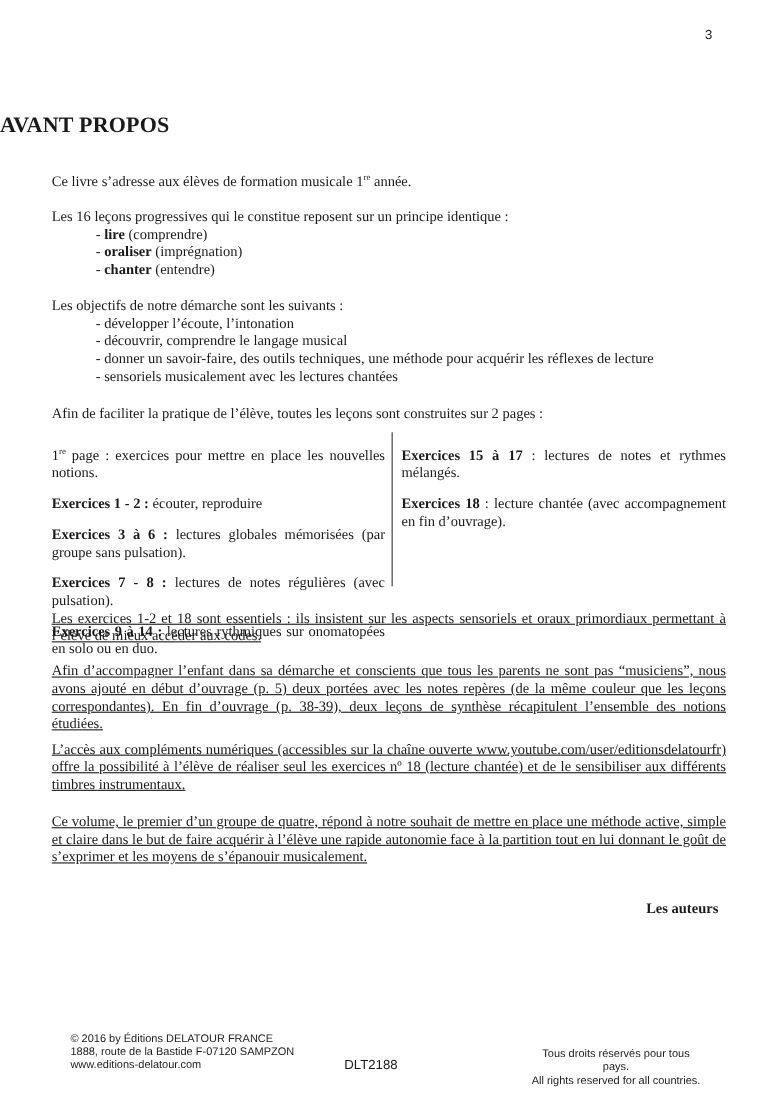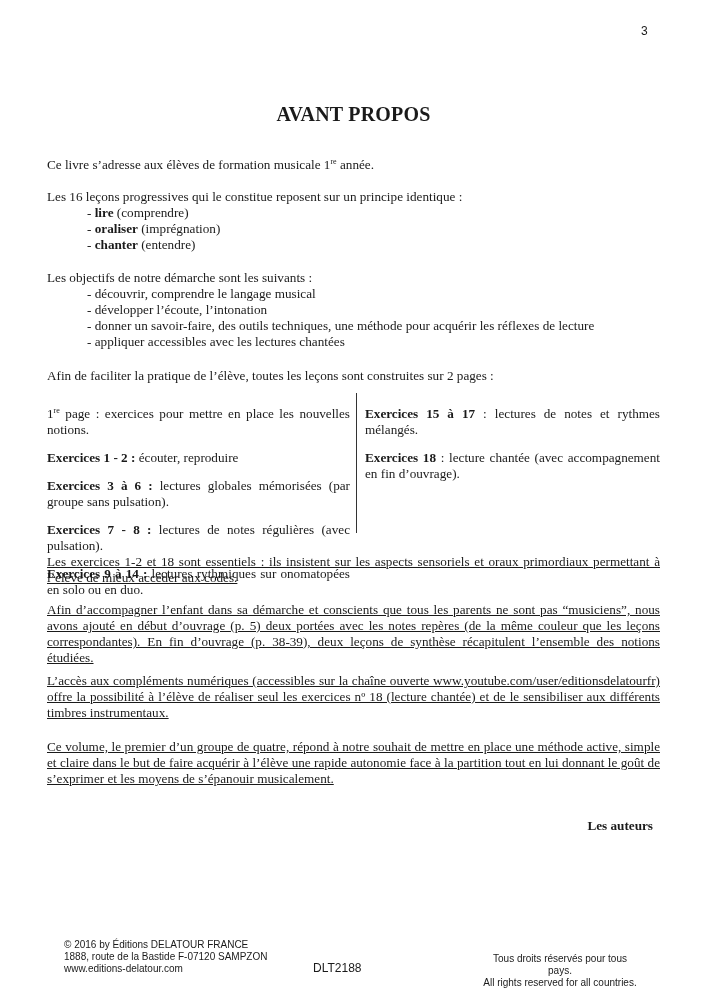--- a/index.html
+++ b/index.html
@@ -1,20 +1,20 @@
 <!DOCTYPE html>
 <html><head>
 <meta charset="utf-8">
 <style>
   html, body { margin: 0; padding: 0; background: #ffffff; }
   body { width: 707px; height: 1000px; position: relative; overflow: hidden; color: #1a1a1a; }
   .serif { font-family: "Liberation Serif", "DejaVu Serif", serif; }
   .sans { font-family: "Liberation Sans", "DejaVu Sans", sans-serif; }
   .page-number { position: absolute; top: 24px; left: 641px; font-size: 12px; }
-  .title { position: absolute; top: 103px; left: 0; width: 707px; text-align: center; font-size: 20px; font-weight: bold; letter-spacing: 0.2px; }
+  .title { position: absolute; top: 103px; left: 0; width: 707px; font-size: 20px; font-weight: bold; letter-spacing: 0.2px; }
   .p { position: absolute; left: 47px; font-size: 13.2px; line-height: 16px; }
   .just { width: 613px; text-align: justify; text-align-last: left; text-decoration: underline; }
   .indent { padding-left: 40px; }
   .col-left { position: absolute; left: 47px; top: 394px; width: 303px; font-size: 13.2px; line-height: 16px; text-align: justify; }
   .col-right { position: absolute; left: 365px; top: 394px; width: 295px; font-size: 13.2px; line-height: 16px; text-align: justify; }
   .col-divider { position: absolute; left: 356px; top: 393px; width: 1px; height: 140px; background: #333; }
   .col-left > div, .col-right > div { margin-bottom: 6px; margin-top: 12px; }
   sup { font-size: 8px; vertical-align: 5px; line-height: 0; }
   b { font-weight: bold; }
   .authors { position: absolute; top: 818px; left: 504px; width: 149px; text-align: right; font-size: 13.2px; font-weight: bold; }
@@ -35,24 +35,24 @@
 
 <div class="p serif" style="top:189px;">
   <div>Les 16 leçons progressives qui le constitue reposent sur un principe identique :</div>
   <div class="indent">- <b>lire</b><span> (comprendre)</span></div>
   <div class="indent">- <b>oraliser</b><span> (imprégnation)</span></div>
   <div class="indent">- <b>chanter</b><span> (entendre)</span></div>
 </div>
 
 <div class="p serif" style="top:270px;">
   <div>Les objectifs de notre démarche sont les suivants :</div>
+  <div class="indent">- développer l’écoute, l’intonation</div>
   <div class="indent">- découvrir, comprendre le langage musical</div>
-  <div class="indent">- développer l’écoute, l’intonation</div>
   <div class="indent">- donner un savoir-faire, des outils techniques, une méthode pour acquérir les réflexes de lecture</div>
-  <div class="indent">- appliquer accessibles avec les lectures chantées</div>
+  <div class="indent">- sensoriels musicalement avec les lectures chantées</div>
 </div>
 
 <div class="p serif" style="top:368px;">Afin de faciliter la pratique de l’élève, toutes les leçons sont construites sur 2 pages :</div>
 
 <div class="col-left serif">
   <div><span>1</span><sup>re</sup><span> page : exercices pour mettre en place les nouvelles notions.</span></div>
   <div><b>Exercices 1 - 2 :</b><span> écouter, reproduire</span></div>
   <div><b>Exercices 3 à 6 :</b><span> lectures globales mémorisées (par groupe sans pulsation).</span></div>
   <div><b>Exercices 7 - 8 :</b><span> lectures de notes régulières (avec pulsation).</span></div>
   <div><b>Exercices 9 à 14 :</b><span> lectures rythmiques sur onomatopées en solo ou en duo.</span></div>

